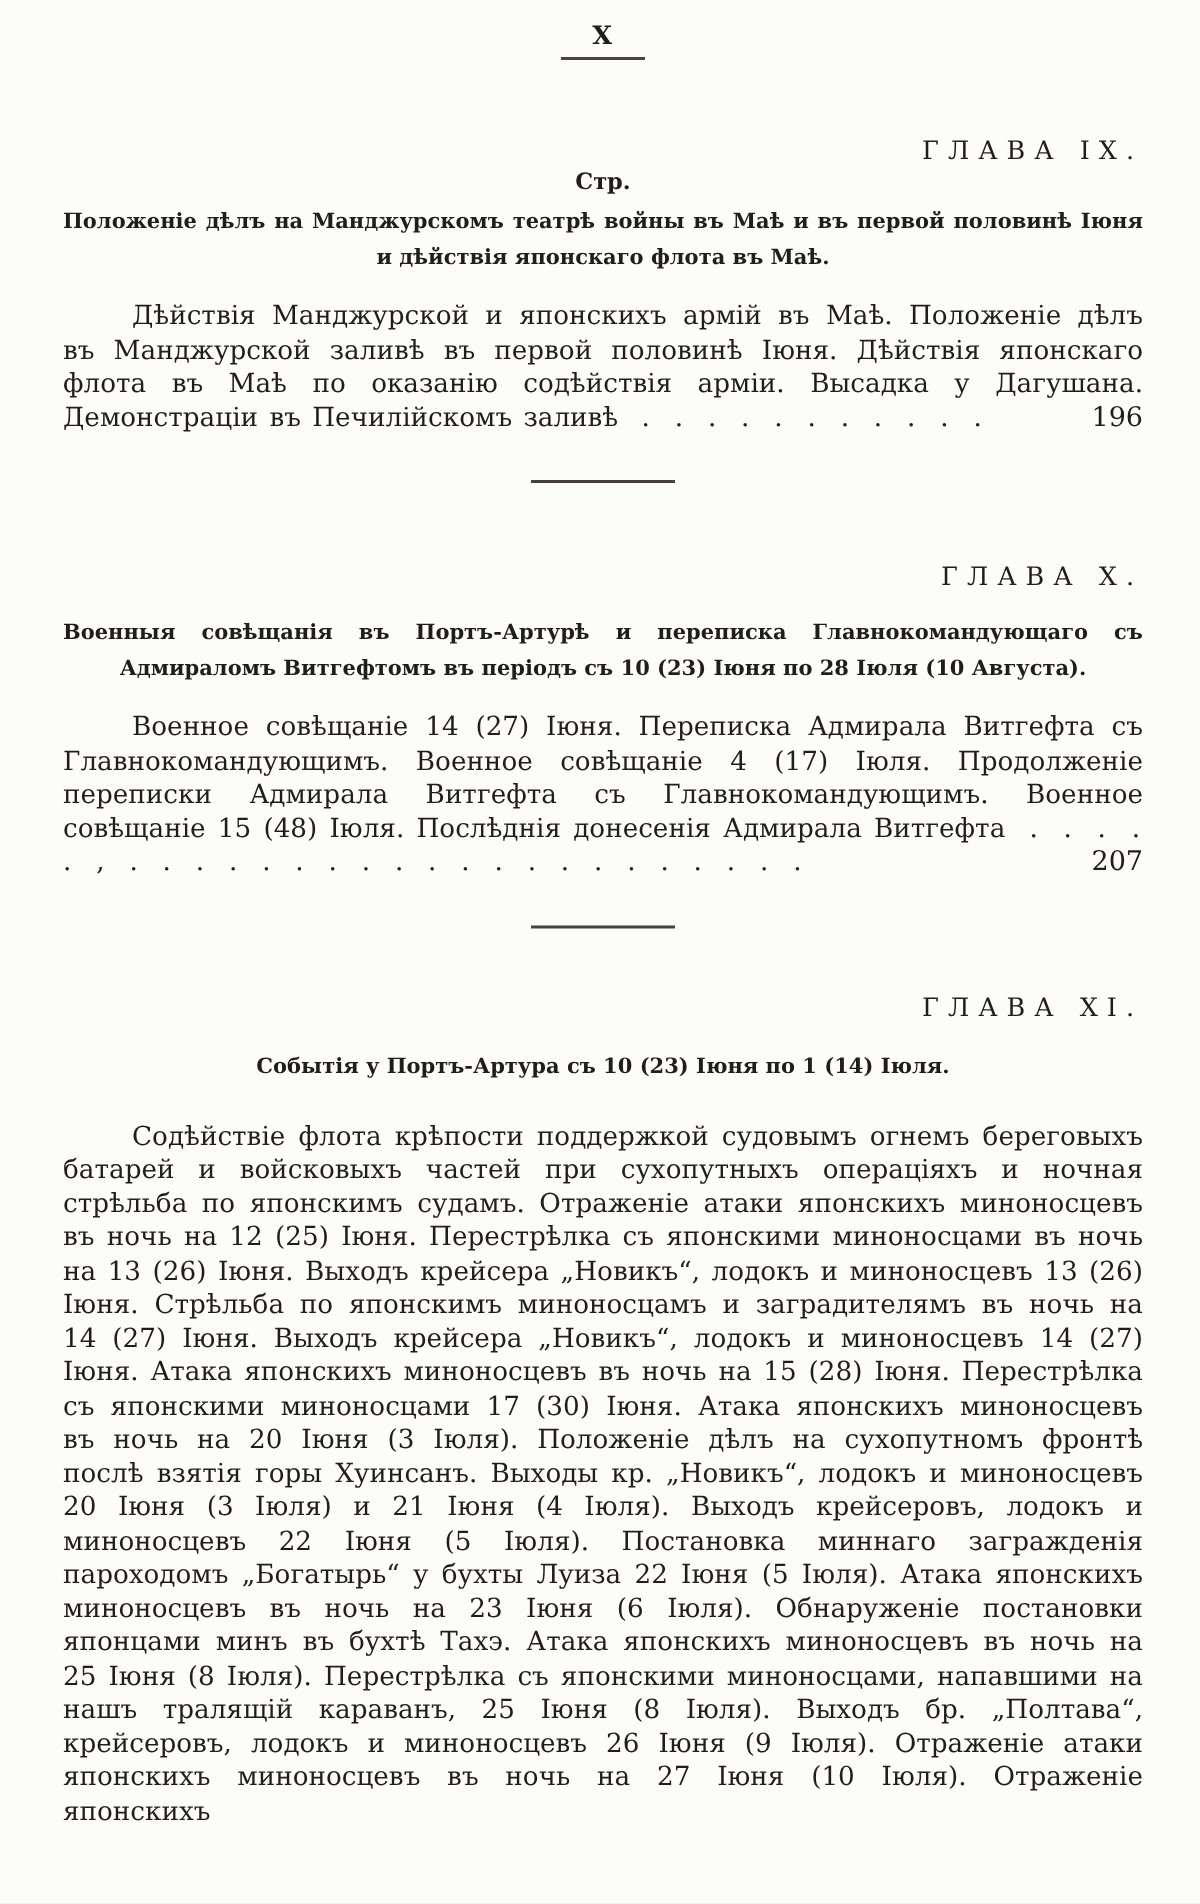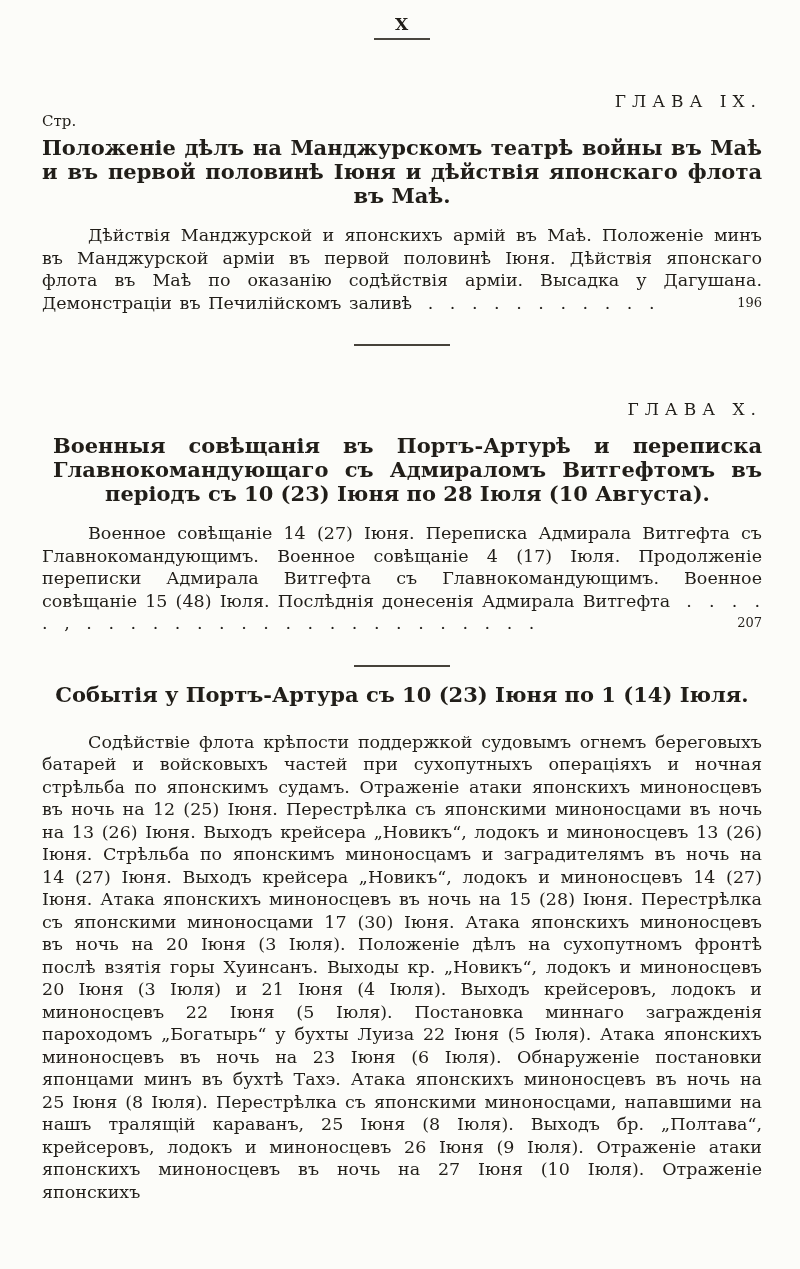--- a/index.html
+++ b/index.html
@@ -33,34 +33,35 @@
     text-align: right;
     font-size: 17px;
     font-weight: 400;
     letter-spacing: 6px;
     line-height: 22px;
   }
   .s1 .chapter-heading { margin-top: 50px; }
   .s2 .chapter-heading { margin-top: 52px; }
   .s3 .chapter-heading { margin-top: 42px; }
   .col-header {
-    text-align: left;
+    text-align: center;
     font-size: 15px;
     line-height: 18px;
     margin-top: 0;
+    font-weight: bold;
   }
   .chapter-title {
-    font-size: 21px;
+    font-size: 14px;
     font-weight: 700;
     line-height: 24px;
     text-align: justify;
     text-align-last: center;
   }
   .s1 .chapter-title { margin-top: 6px; }
-  .s2 .chapter-title { margin-top: 14px; margin-left: 11px; }
+  .s2 .chapter-title { margin-top: 14px; }
   .s3 .chapter-title { margin-top: 16px; text-align: left; }
   .summary {
     margin-top: 16px;
     font-size: 17.5px;
     line-height: 22.5px;
     text-align: justify;
     text-indent: 46px;
     position: relative;
     word-spacing: 2px;
   }
@@ -69,21 +70,21 @@
     margin-left: 8px;
     letter-spacing: 2px;
     word-spacing: 7px;
     white-space: normal;
   }
   .summary .pagenum {
     position: absolute;
     right: 0;
     bottom: 0;
     text-indent: 0;
-    font-size: 13px;
+    font-size: 18px;
     background: #fcfcf9;
     padding-left: 6px;
   }
   .divider {
     width: 96px;
     border-top: 2px solid #46423b;
     margin: 30px auto 0 auto;
   }
 </style>
 </head>
@@ -94,41 +95,42 @@
   <header>
     <div class="folio">X</div>
     <div class="folio-rule"></div>
   </header>
 
   <section class="chapter s1">
     <h2 class="chapter-heading">ГЛАВА IX.</h2>
     <div class="col-header">Стр.</div>
     <h3 class="chapter-title">Положеніе дѣлъ на Манджурскомъ театрѣ войны въ Маѣ и въ первой половинѣ Іюня и дѣйствія японскаго флота въ Маѣ.</h3>
     <p class="summary">
-      <span>Дѣйствія Манджурской и японскихъ армій въ Маѣ. Положеніе минъ въ Манджурской арміи въ первой половинѣ Іюня. Дѣйствія японскаго флота въ Маѣ по оказанію содѣйствія арміи. Высадка у Дагушана. Демонстраціи въ Печилійскомъ заливѣ</span>
+      <span>Дѣйствія Манджурской и японскихъ армій въ Маѣ. Положеніе дѣлъ въ Манджурской заливѣ въ первой половинѣ Іюня. Дѣйствія японскаго флота въ Маѣ по оказанію содѣйствія арміи. Высадка у Дагушана. Демонстраціи въ Печилійскомъ заливѣ</span>
       <span class="leader">. . . . . . . . . . .</span>
       <span class="pagenum">196</span>
     </p>
   </section>
 
   <div class="divider"></div>
 
   <section class="chapter s2">
     <h2 class="chapter-heading">ГЛАВА X.</h2>
     <h3 class="chapter-title">Военныя совѣщанія въ Портъ-Артурѣ и переписка Главнокомандующаго съ Адмираломъ Витгефтомъ въ періодъ съ 10 (23) Іюня по 28 Іюля (10 Августа).</h3>
     <p class="summary">
       <span>Военное совѣщаніе 14 (27) Іюня. Переписка Адмирала Витгефта съ Главнокомандующимъ. Военное совѣщаніе 4 (17) Іюля. Продолженіе переписки Адмирала Витгефта съ Главнокомандующимъ. Военное совѣщаніе 15 (48) Іюля. Послѣднія донесенія Адмирала Витгефта</span>
       <span class="leader">. . . . . , .  . . . . . . . . . . . . . . . . . . . .</span>
       <span class="pagenum">207</span>
     </p>
   </section>
 
   <div class="divider"></div>
 
   <section class="chapter s3">
+    <h2 class="chapter-heading">ГЛАВА XI.</h2>
     <h3 class="chapter-title">Событія у Портъ-Артура съ 10 (23) Іюня по 1 (14) Іюля.</h3>
     <p class="summary">
       <span>Содѣйствіе флота крѣпости поддержкой судовымъ огнемъ береговыхъ батарей и войсковыхъ частей при сухопутныхъ операціяхъ и ночная стрѣльба по японскимъ судамъ. Отраженіе атаки японскихъ миноносцевъ въ ночь на 12 (25) Іюня. Перестрѣлка съ японскими миноносцами въ ночь на 13 (26) Іюня. Выходъ крейсера „Новикъ“, лодокъ и миноносцевъ 13 (26) Іюня. Стрѣльба по японскимъ миноносцамъ и заградителямъ въ ночь на 14 (27) Іюня. Выходъ крейсера „Новикъ“, лодокъ и миноносцевъ 14 (27) Іюня. Атака японскихъ миноносцевъ въ ночь на 15 (28) Іюня. Перестрѣлка съ японскими миноносцами 17 (30) Іюня. Атака японскихъ миноносцевъ въ ночь на 20 Іюня (3 Іюля). Положеніе дѣлъ на сухопутномъ фронтѣ послѣ взятія горы Хуинсанъ. Выходы кр. „Новикъ“, лодокъ и миноносцевъ 20 Іюня (3 Іюля) и 21 Іюня (4 Іюля). Выходъ крейсеровъ, лодокъ и миноносцевъ 22 Іюня (5 Іюля). Постановка миннаго загражденія пароходомъ „Богатырь“ у бухты Луиза 22 Іюня (5 Іюля). Атака японскихъ миноносцевъ въ ночь на 23 Іюня (6 Іюля). Обнаруженіе постановки японцами минъ въ бухтѣ Тахэ. Атака японскихъ миноносцевъ въ ночь на 25 Іюня (8 Іюля). Перестрѣлка съ японскими миноносцами, напавшими на нашъ тралящій караванъ, 25 Іюня (8 Іюля). Выходъ бр. „Полтава“, крейсеровъ, лодокъ и миноносцевъ 26 Іюня (9 Іюля). Отраженіе атаки японскихъ миноносцевъ въ ночь на 27 Іюня (10 Іюля). Отраженіе японскихъ</span>
       <span class="leader"></span>
       <span class="pagenum"></span>
     </p>
   </section>
 
 </div>
 

